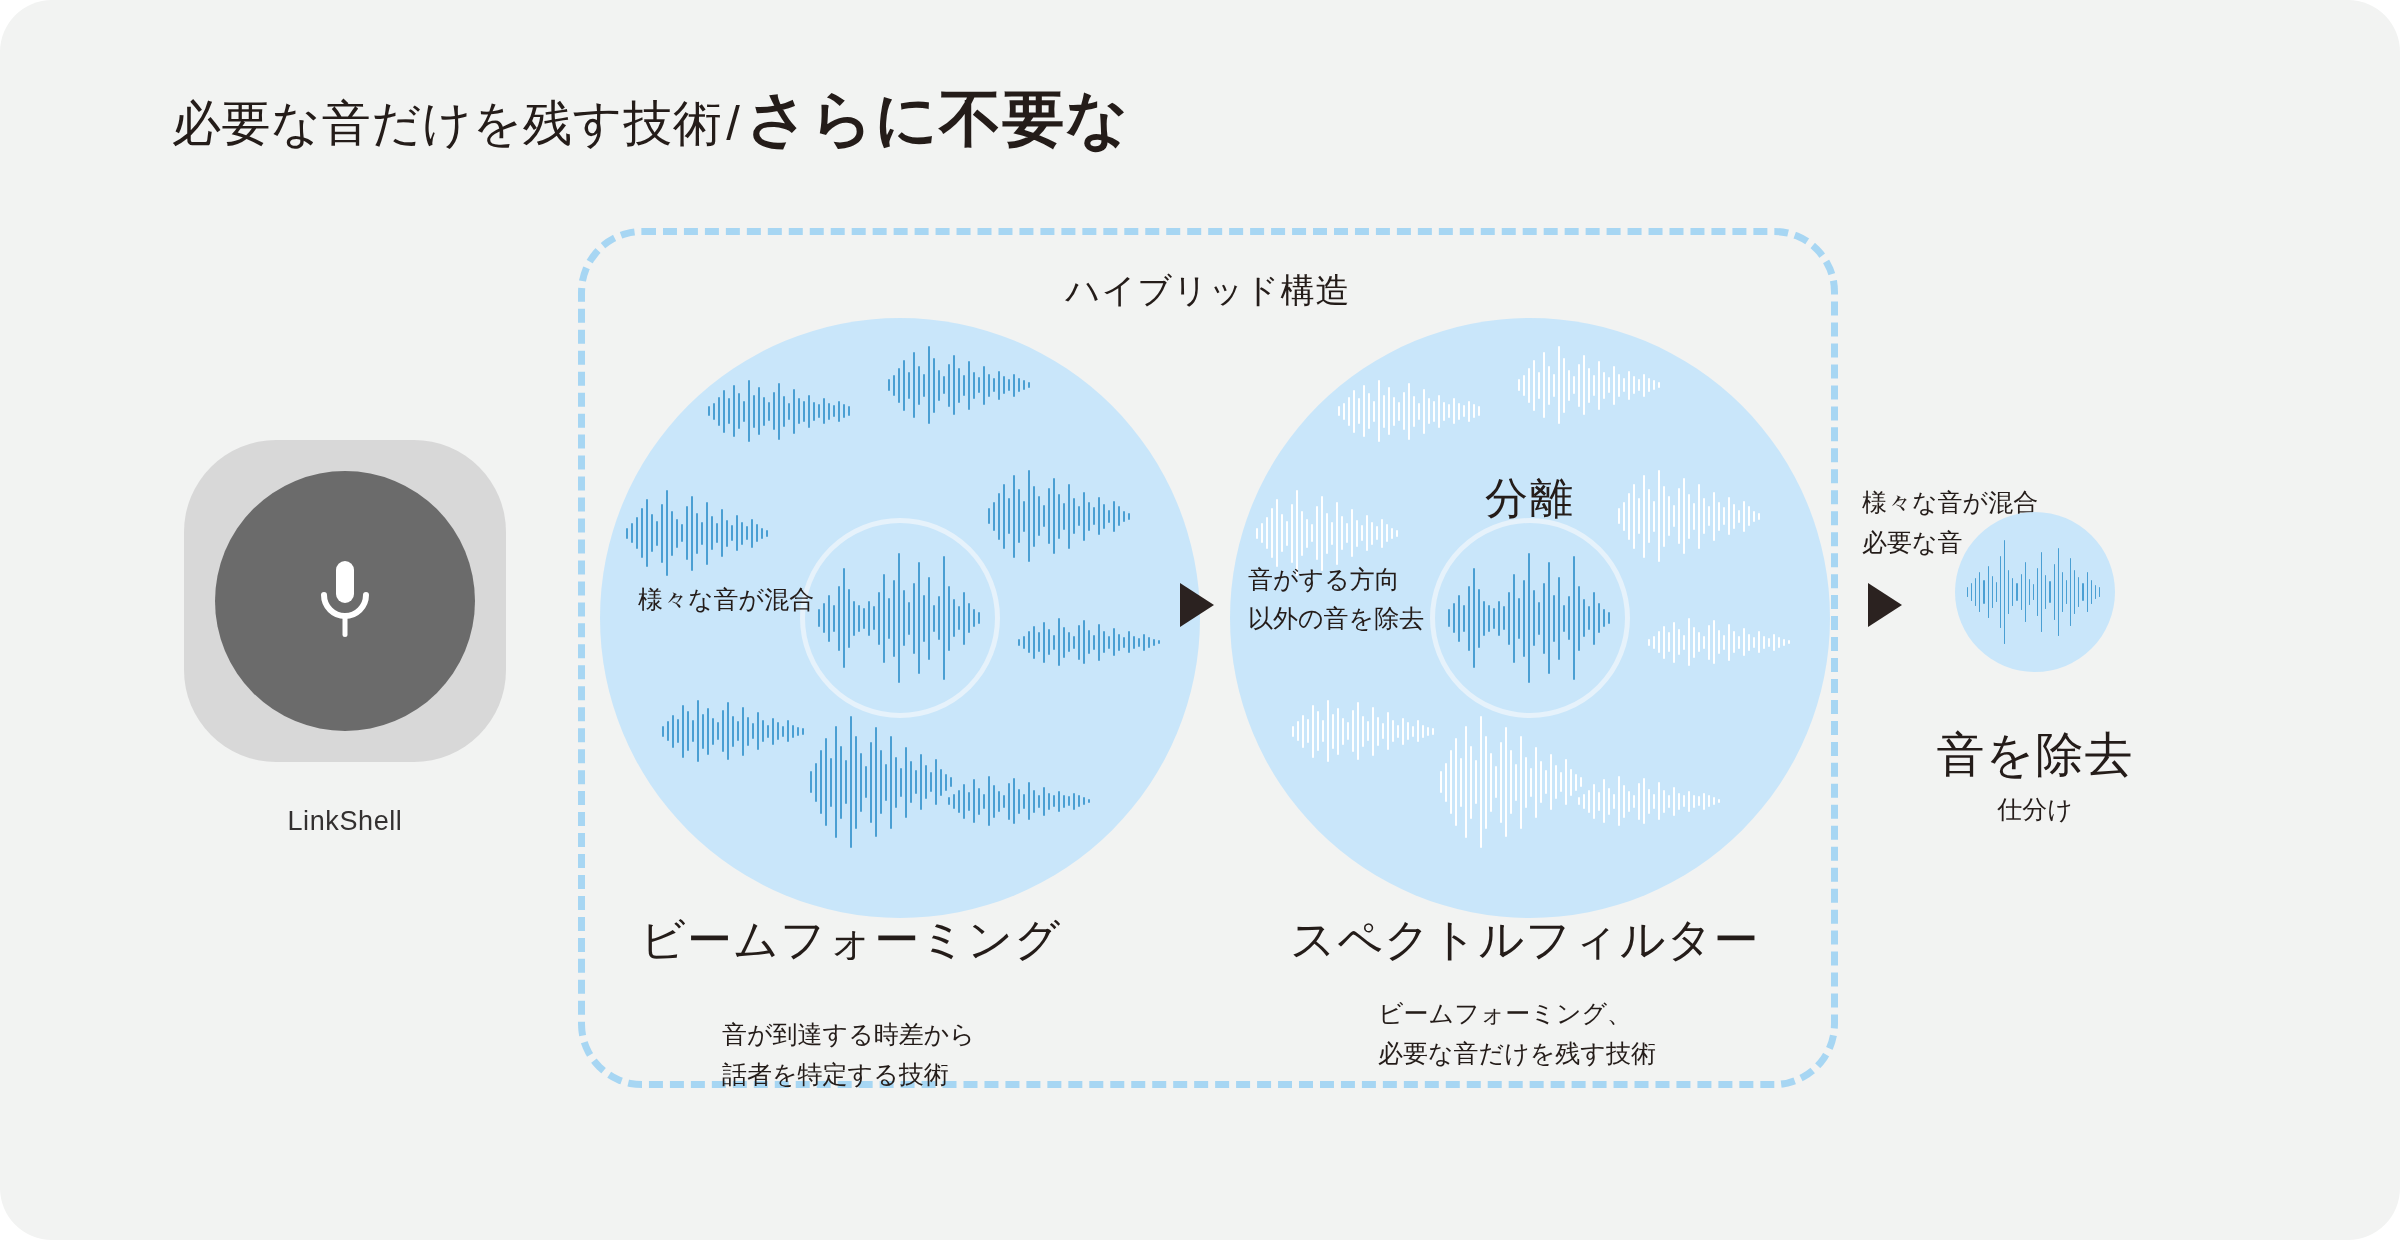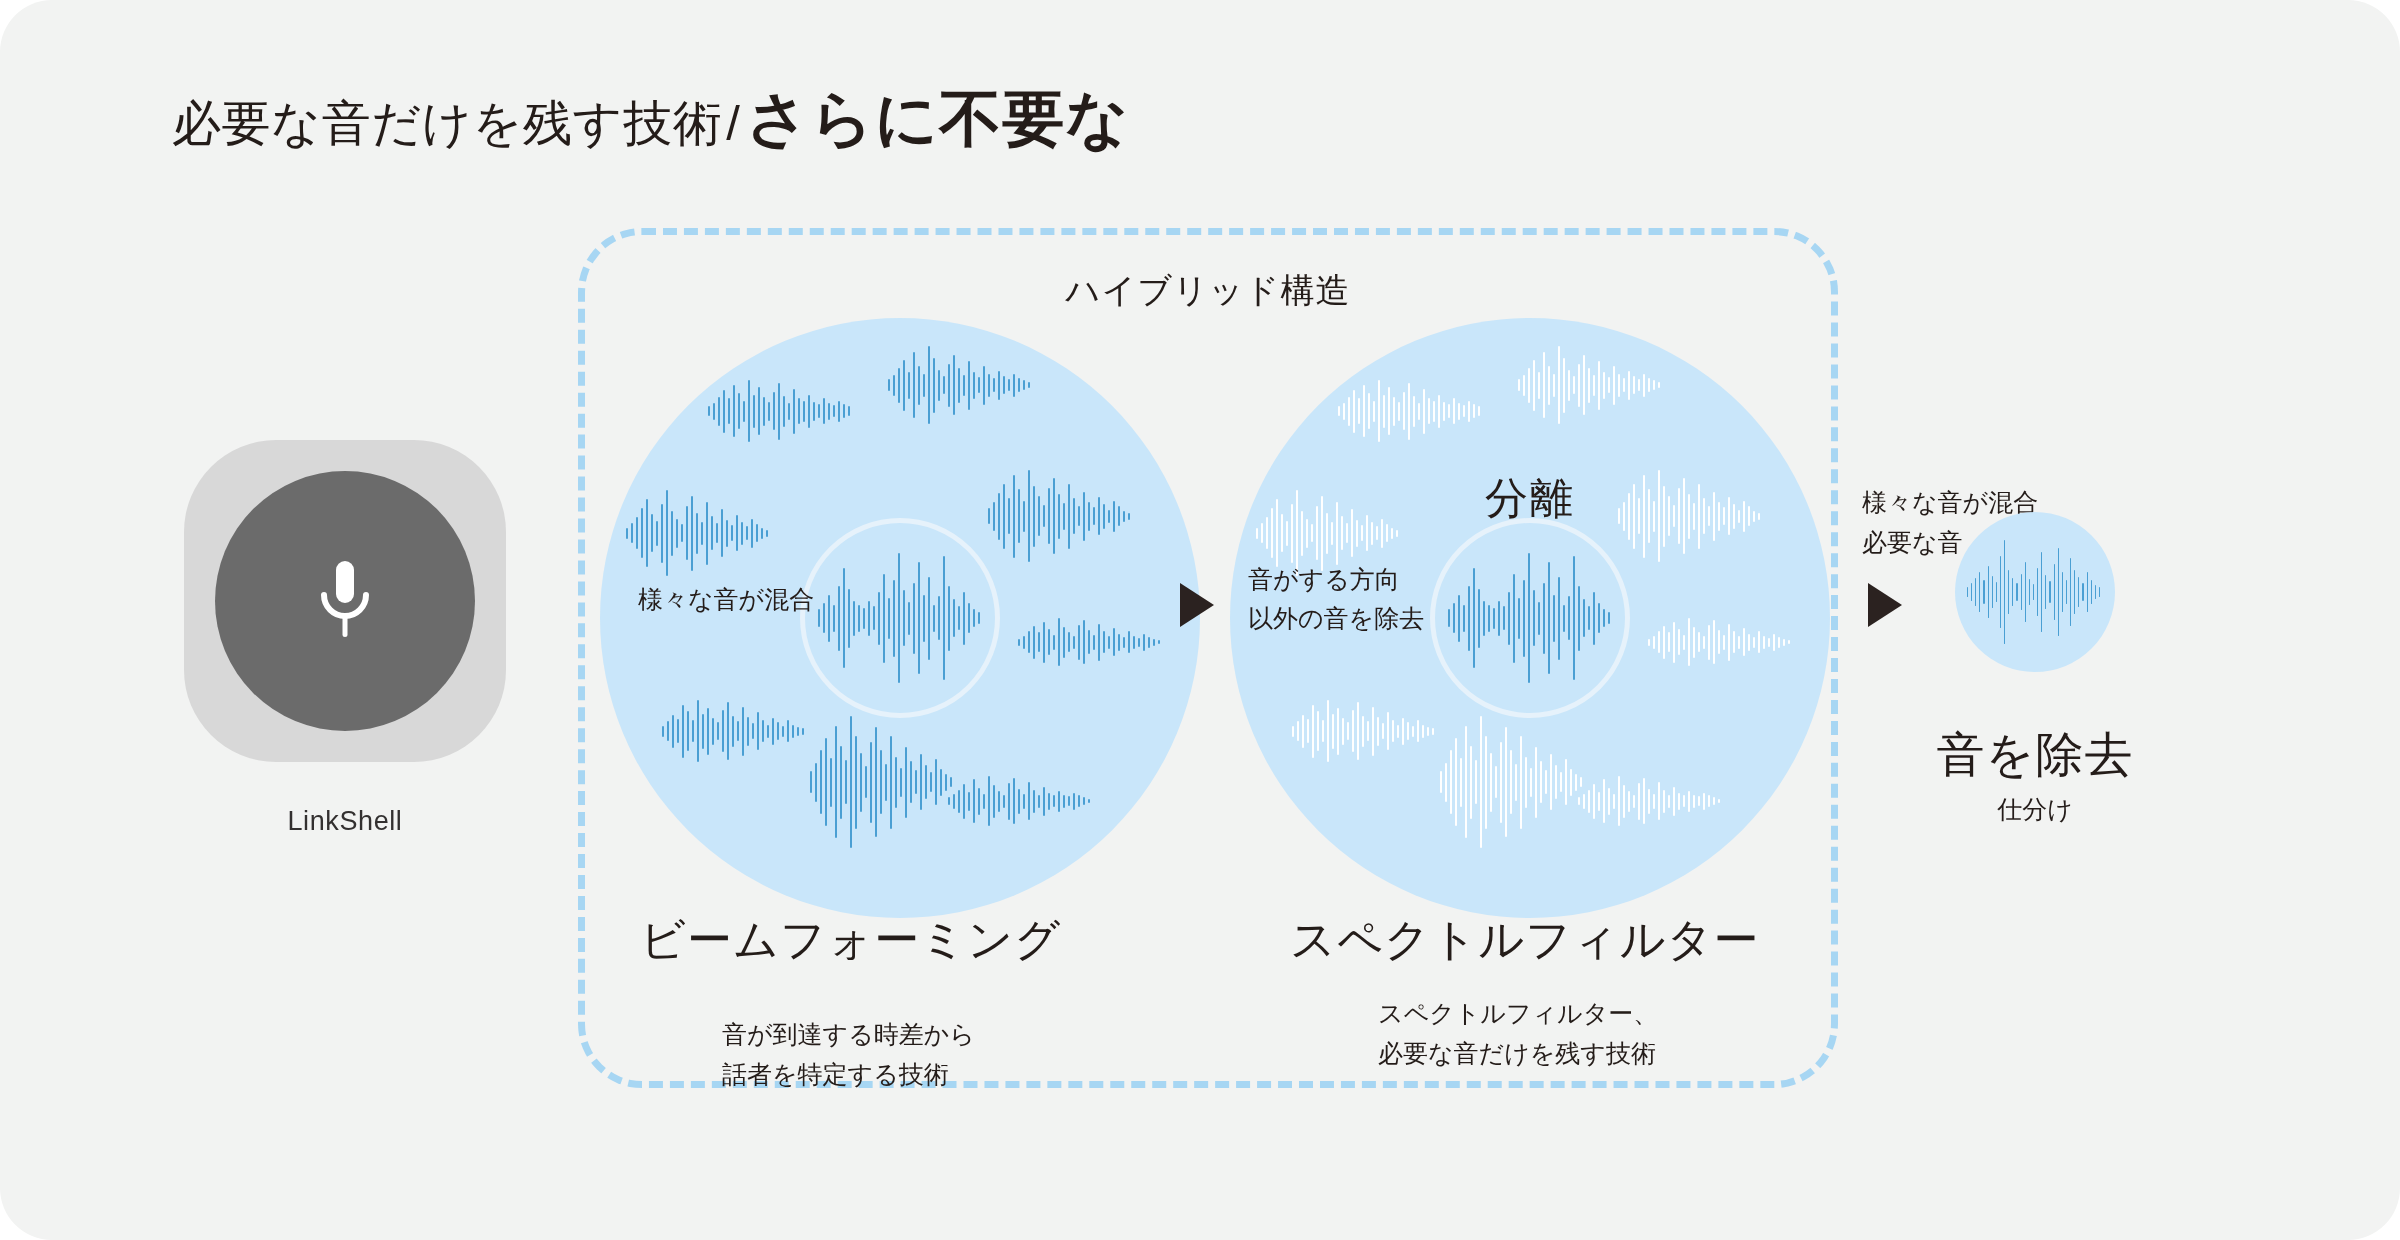--- a/index.html
+++ b/index.html
@@ -865,21 +865,21 @@
         <span style="height: 12px;"></span>
       </div>
     </div>
   <div class="stage-note" id="stage-2-note">
     <div>音がする方向</div>
     <div>以外の音を除去</div>
   </div>
 
   <div class="stage-caption-title" id="cap-2-title">スペクトルフィルター</div>
   <div class="stage-caption-sub" id="cap-2-sub">
-    <div>スペクトルフィルター、</div>
+    <div>ビームフォーミング、</div>
     <div>必要な音だけを残す技術</div>
   </div>
 
   <div class="arrow" id="arrow-2"></div>
 
   <div id="result-note">
     <div>様々な音が混合</div>
     <div>必要な音</div>
   </div>
   <div id="result-disc">

